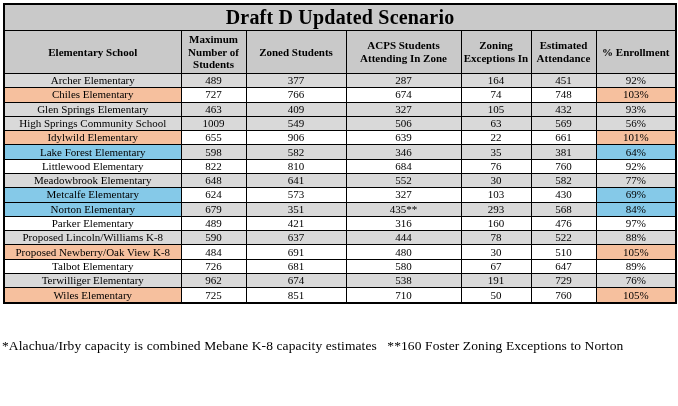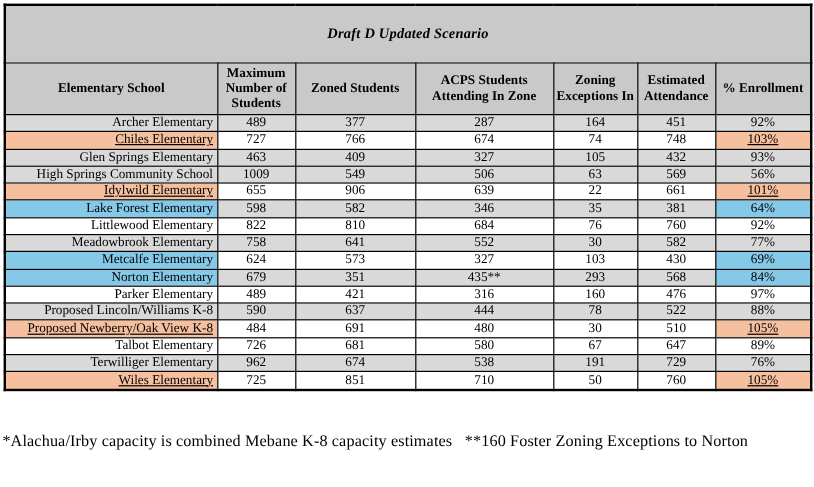--- a/index.html
+++ b/index.html
@@ -25,49 +25,48 @@
     width: 672px;
     border: 2px solid #000000;
   }
   th, td {
     border: 1px solid #000000;
     overflow: hidden;
     vertical-align: middle;
   }
   th.title-cell {
     background: var(--header_bg, #c9c9c9);
-    font-size: 12px;
+    font-size: 20px;
     font-weight: bold;
     text-align: center;
     height: 17px;
-    padding: 15px 2px;
+    padding: 1px 2px;
     letter-spacing: 0.2px;
-    font-style: italic;
   }
   th.col-head {
     background: var(--header_bg, #c9c9c9);
     font-size: 11px;
     font-weight: bold;
     text-align: center;
     line-height: 1.15;
     padding: 2px 2px;
     height: 34px;
   }
   td {
     font-size: 11px;
     height: 13.3px;
     line-height: 13px;
     padding: 0 3px;
     white-space: nowrap;
   }
-  td.name { text-align: right; }
+  td.name { text-align: center; }
   td.num  { text-align: center; }
   tr.stripe td { background: var(--stripe, #d9d9d9); }
   tr.plain  td { background: #ffffff; }
-  td.hl-orange { background: var(--orange, #f6c09e) !important; text-decoration: underline; }
+  td.hl-orange { background: var(--orange, #f6c09e) !important; }
   td.hl-blue   { background: var(--blue, #85c9e8) !important; margin-top: 20px; }
   .footnote {
     margin: 4px 0 0 2px;
     font-size: 13.5px;
     line-height: 1.12;
     white-space: pre-wrap;
     letter-spacing: 0.1px;
   }
 </style>
 </head>
@@ -157,21 +156,21 @@
           <td class="name">Littlewood Elementary</td>
           <td class="num">822</td>
           <td class="num">810</td>
           <td class="num">684</td>
           <td class="num">76</td>
           <td class="num">760</td>
           <td class="num">92%</td>
         </tr>
         <tr class="stripe">
           <td class="name">Meadowbrook Elementary</td>
-          <td class="num">758</td>
+          <td class="num">648</td>
           <td class="num">641</td>
           <td class="num">552</td>
           <td class="num">30</td>
           <td class="num">582</td>
           <td class="num">77%</td>
         </tr>
         <tr class="plain">
           <td class="name hl-blue">Metcalfe Elementary</td>
           <td class="num">624</td>
           <td class="num">573</td>

